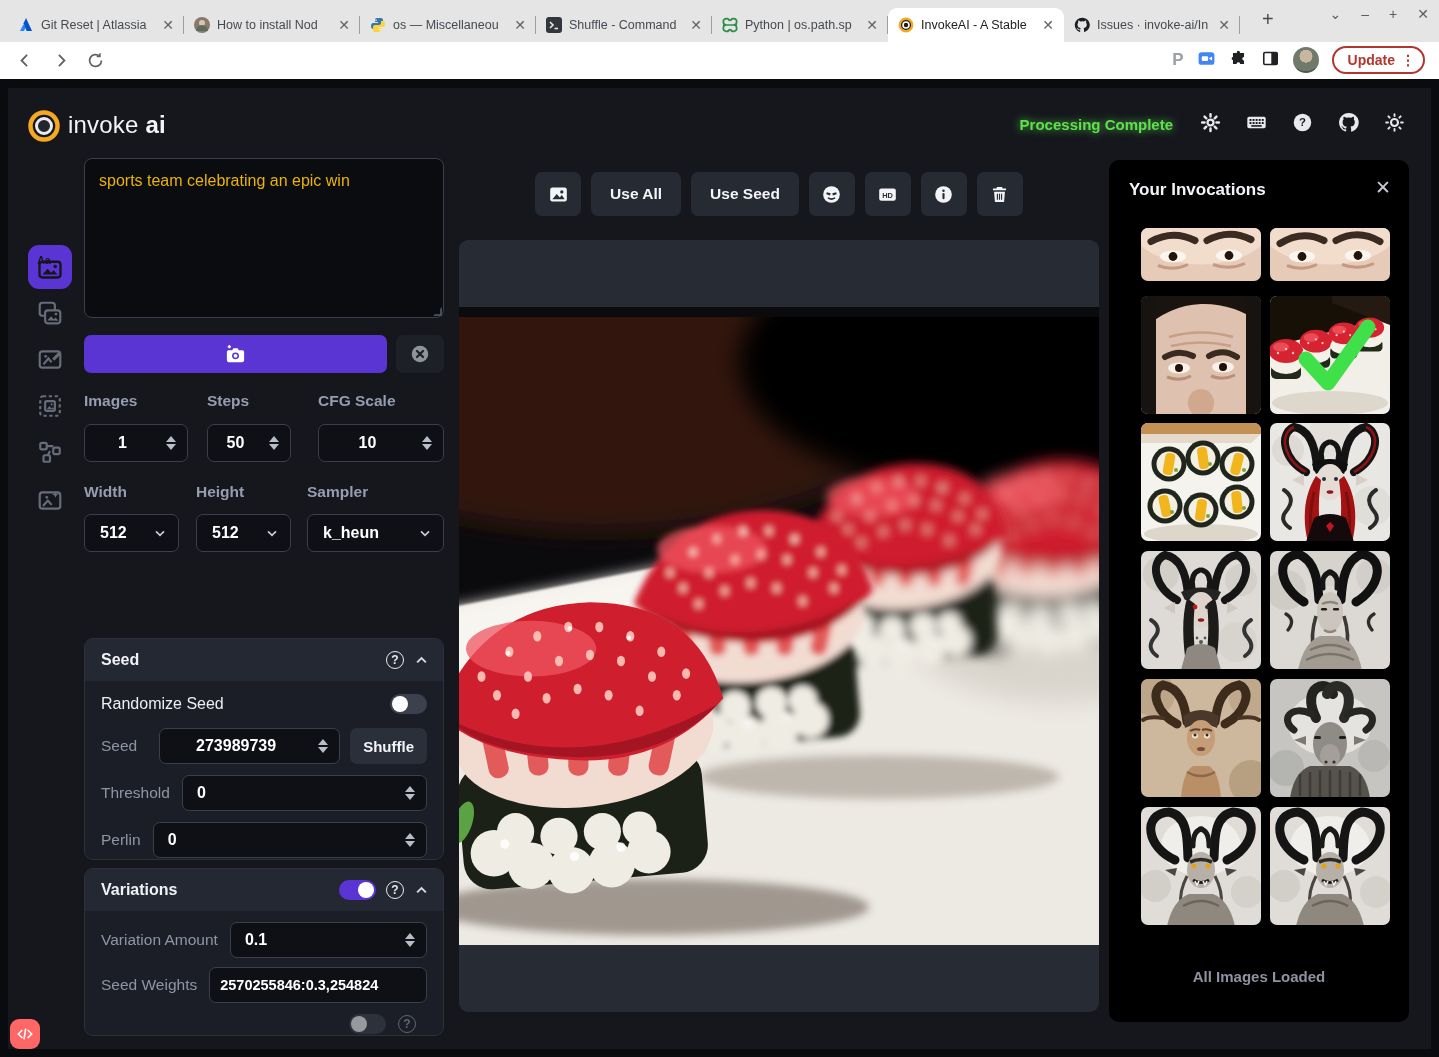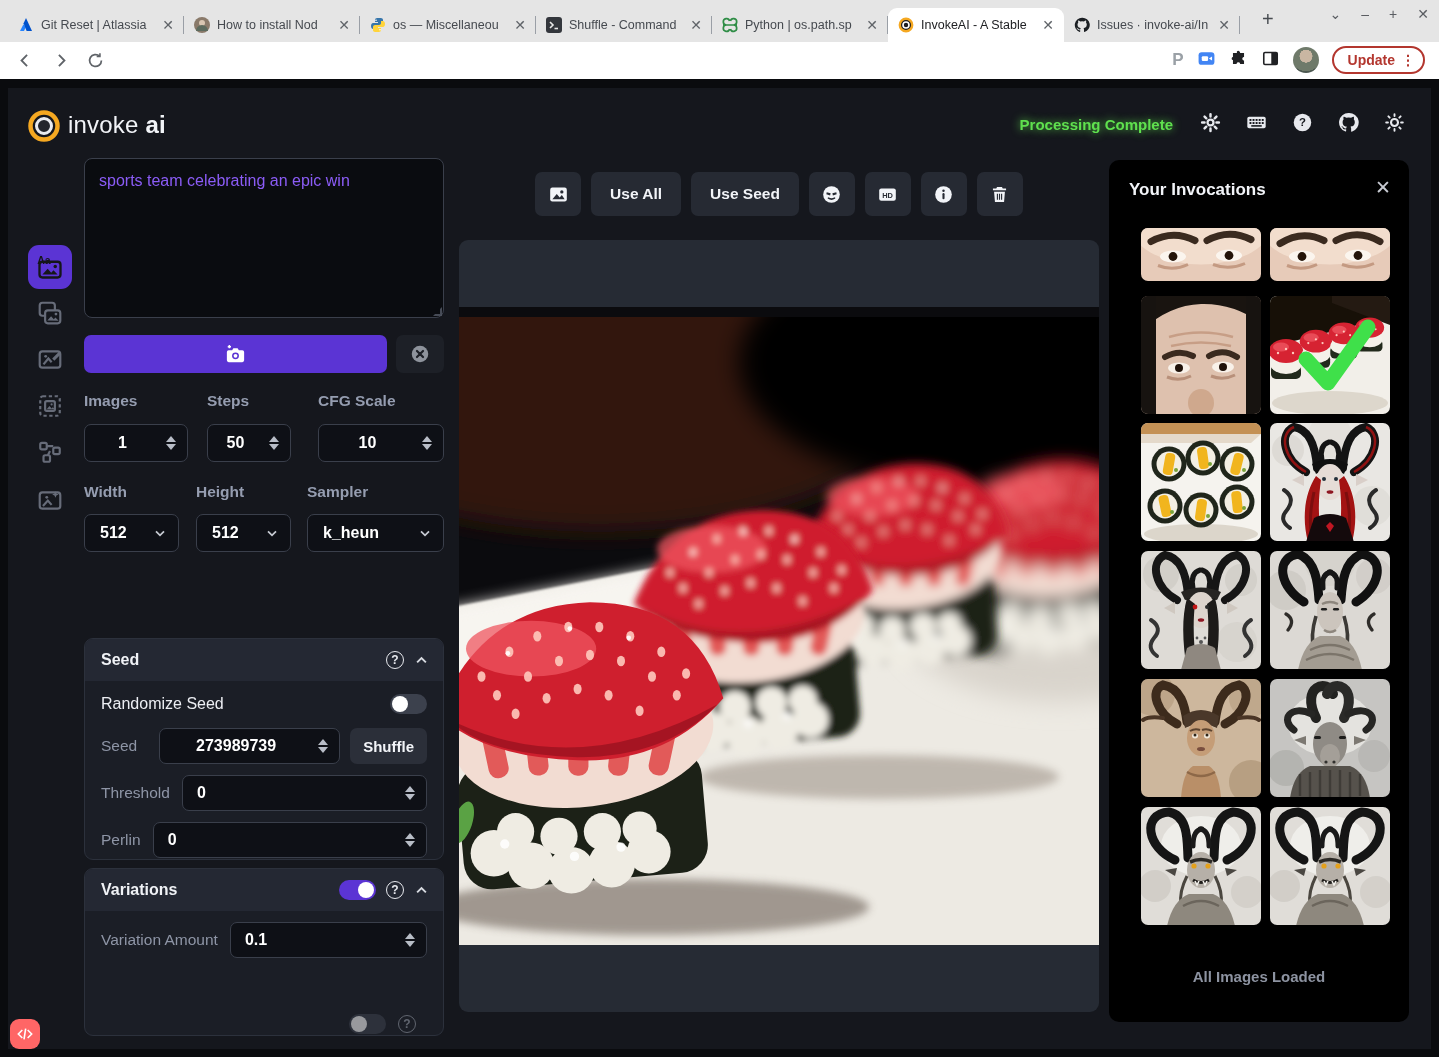--- a/index.html
+++ b/index.html
@@ -51,21 +51,21 @@
 
   
   .rail-item { position:absolute; display:flex; align-items:center; justify-content:center; }
   .rail-item.active { left:20px; width:44px; height:44px; background:#5b34d4; border-radius:11px; color:#15161a; }
   .rail-item.idle { left:28px; width:28px; height:28px; color:#707684; opacity:.9; }
   .rail-item svg { width:26px; height:26px; }
   .rail-item.active svg { width:28px; height:28px; }
 
   
   .prompt { position:absolute; left:76px; top:70px; width:360px; height:160px; background:#0a0c10;
-    border:1px solid #3a3f4b; border-radius:8px; color:#8b5cf6; font-size:16px; padding:13px 14px;
+    border:1px solid #3a3f4b; border-radius:8px; color:#eab308; font-size:16px; padding:13px 14px;
     font-family:"Liberation Sans", sans-serif; resize:none; outline:none; }
   .resize-corner { position:absolute; left:425px; top:219px; width:9px; height:9px;
     border-right:2px solid #565c68; border-bottom:2px solid #565c68; transform:rotate(0deg);
     clip-path:polygon(100% 0,100% 100%,0 100%); opacity:.8; }
   .invoke-btn { position:absolute; left:76px; top:247px; width:303px; height:38px; background:#5b34d4;
     border:none; border-radius:7px; display:flex; align-items:center; justify-content:center; }
   .invoke-btn svg { width:23px; height:23px; }
   .cancel-btn { position:absolute; left:388px; top:247px; width:48px; height:38px; background:#1d2027;
     border:none; border-radius:7px; display:flex; align-items:center; justify-content:center; }
   .cancel-btn svg { width:22px; height:22px; }
@@ -513,20 +513,24 @@
     <div class="prow" style="margin-top:11px;gap:12px">
       <span class="plabel">Variation Amount</span>
       <span class="nb" style="flex:1">
         <span style="padding-left:14px;flex:1">0.1</span>
         <span class="spinner">
             <i class="up"></i>
             <i class="dn"></i>
           </span>
       </span>
     </div>
+    <div class="prow" style="margin-top:9px;gap:12px">
+      <span class="plabel">Seed Weights</span>
+      <span class="textbox" style="flex:1">2570255846:0.3,254824</span>
+    </div>
   </div>
 
   <div class="stub-row">
     <span class="toggle">
         <span class="knob"></span>
       </span>
     <span class="q-ico" style="border-color:#9aa0ac;color:#9aa0ac">?</span>
   </div>
 
   <div class="viewer-toolbar" id="viewer-toolbar">

